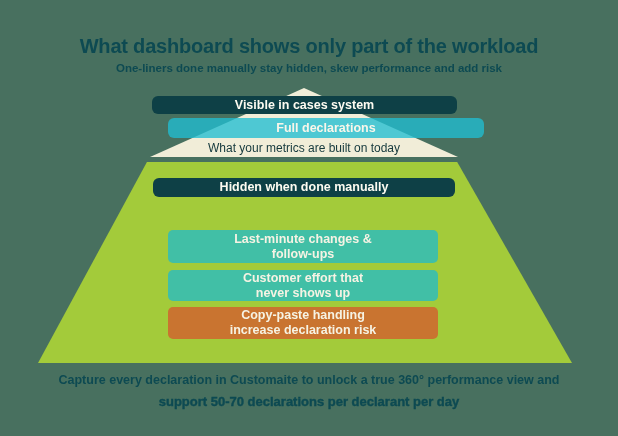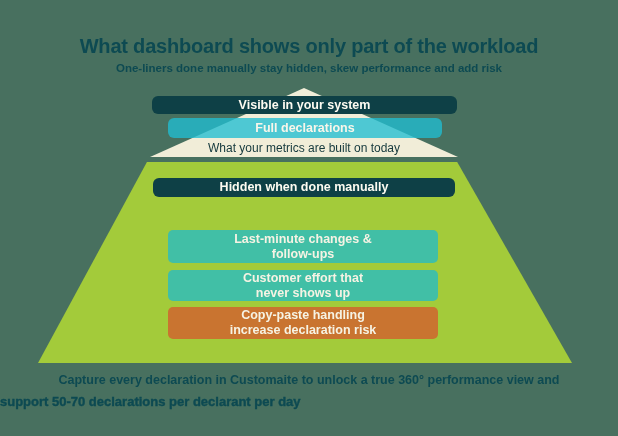--- a/index.html
+++ b/index.html
@@ -31,51 +31,51 @@
   }
   .bar{
     position:absolute; z-index:4; display:flex; align-items:center; justify-content:center;
     text-align:center; font-weight:bold; white-space:pre-line; line-height:1.2;
   }
   .bar-dark{ background:#0e4046; border-radius:6px; color:#fdfbf1; font-size:12.5px;}
   .bar-cyan{ background:rgba(32,190,209,0.78); border-radius:6px; color:#f9f6ea; font-size:12.5px;}
   .bar-teal{ background:#41bfa6; border-radius:5px; color:#f6f3e4; font-size:12.5px;}
   .bar-orange{ background:#c97430; border-radius:5px; color:#f6f3e4; font-size:12.5px;}
   .bar-visible{ left:152px; top:96px;  width:305px; height:18px;}
-  .bar-full   { left:168px; top:118px; width:274px; height:20px;}
+  .bar-full   { left:168px; top:118px; width:316px; height:20px;}
   .caption{
     position:absolute; left:120px; top:141px; width:368px; z-index:3;
     text-align:center; font-size:12px; color:#14383c; font-weight:normal;
   }
   .bar-hidden { left:153px; top:178px; width:302px; height:19px;}
   .bar-l0{ left:168px; top:204px; width:270px; height:19px;}
   .bar-l1{ left:168px; top:230px; width:270px; height:33px;}
   .bar-l2{ left:168px; top:270px; width:270px; height:31px;}
   .bar-l3{ left:168px; top:307px; width:270px; height:32px;}
   .footer-line1{
     position:absolute; top:373px; left:0; width:100%; text-align:center;
     font-size:12.5px; font-weight:bold; color:#0d4a52;
   }
   .footer-line2{
-    position:absolute; top:394px; left:0; width:100%; 
+    position:absolute; top:394px; left:0; width:100%; text-align:center;
     font-size:13px; font-weight:bold; color:#0d4a52; -webkit-text-stroke:0.4px #0d4a52;
   }
 </style>
 </head>
 <body>
 
 <div class="canvas">
 
   <div class="title">What dashboard shows only part of the workload</div>
   <div class="subtitle">One-liners done manually stay hidden, skew performance and add risk</div>
 
   <div class="cream-triangle"></div>
   <div class="green-trapezoid"></div>
 
-  <div class="bar bar-dark bar-visible">Visible in your system</div>
+  <div class="bar bar-dark bar-visible">Visible in cases system</div>
   <div class="bar bar-cyan bar-full">Full declarations</div>
   <div class="caption">What your metrics are built on today</div>
 
   <div class="bar bar-dark bar-hidden">Hidden when done manually</div>
   <div class="bar bar-teal bar-l1">Last-minute changes &amp;
 follow-ups</div>
   <div class="bar bar-teal bar-l2">Customer effort that
 never shows up</div>
   <div class="bar bar-orange bar-l3">Copy-paste handling
 increase declaration risk</div>

